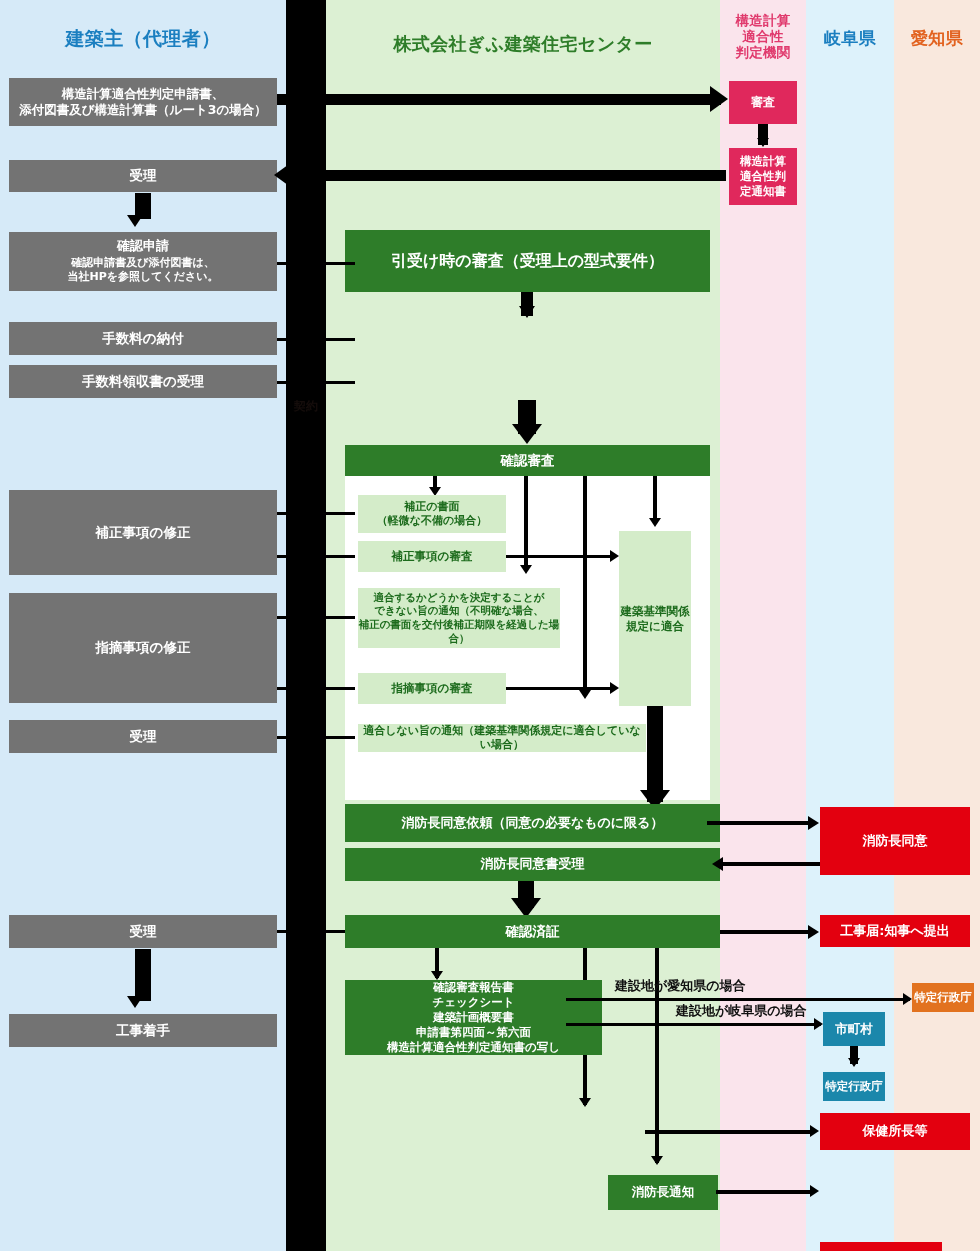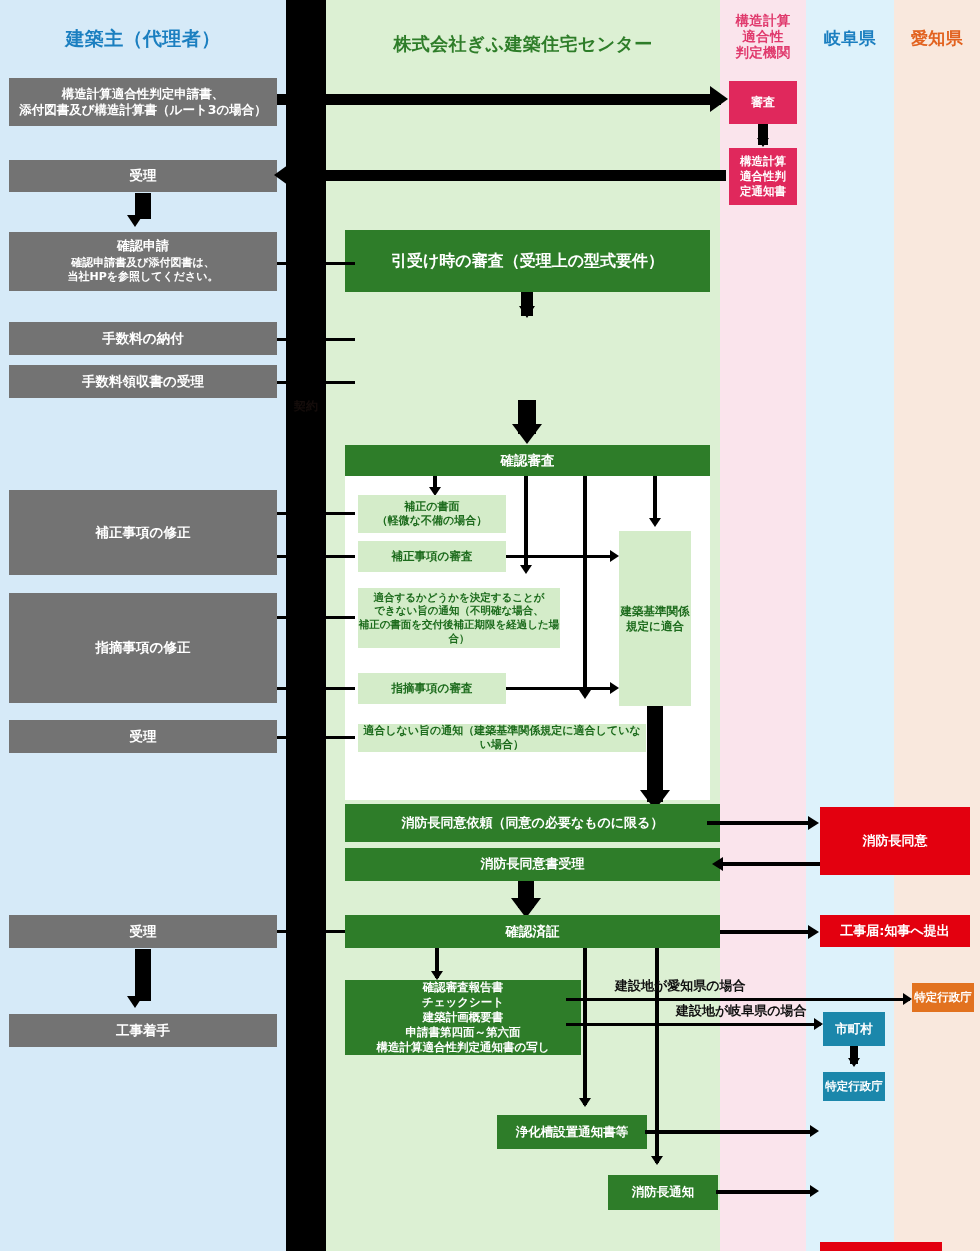--- a/index.html
+++ b/index.html
@@ -268,21 +268,21 @@
 
   <div class="vline" style="left:435px; top:948px; width:4px; height:30px;"></div>
   <div class="ah-down-sm" style="left:431px; top:971px;"></div>
 
   <div class="vline" style="left:583px; top:948px; width:4px; height:157px;"></div>
   <div class="ah-down-sm" style="left:579px; top:1098px;"></div>
 
   <div class="vline" style="left:655px; top:948px; width:4px; height:215px;"></div>
   <div class="ah-down-sm" style="left:651px; top:1156px;"></div>
 
-  <div class="box box-green" style="left:345px; top:980px; width:236px; height:75px; font-size:11.5px;">
+  <div class="box box-green" style="left:345px; top:980px; width:257px; height:75px; font-size:11.5px;">
     <div>
       <div>確認審査報告書</div>
       <div>チェックシート</div>
       <div>建築計画概要書</div>
       <div>申請書第四面～第六面</div>
       <div>構造計算適合性判定通知書の写し</div>
     </div>
   </div>
 
   <div class="hline" style="left:566px; top:998px; width:344px; height:3px;"></div>
@@ -291,22 +291,22 @@
   <div class="box box-orange" style="left:912px; top:983px; width:62px; height:29px; font-size:11.5px;">特定行政庁</div>
 
   <div class="hline" style="left:566px; top:1023px; width:255px; height:3px;"></div>
   <div class="ah-right-sm" style="left:814px; top:1018px;"></div>
   <div class="edge-label" style="left:676px; top:1002px;">建設地が岐阜県の場合</div>
   <div class="box box-teal" style="left:823px; top:1012px; width:62px; height:34px; font-size:12.5px;">市町村</div>
   <div class="vline" style="left:850px; top:1046px; width:8px; height:18px;"></div>
   <div class="ah-down-sm" style="left:848px; top:1058px;"></div>
   <div class="box box-teal" style="left:823px; top:1072px; width:62px; height:29px; font-size:11.5px;">特定行政庁</div>
 
-  <div class="box box-green" style="left:497px; top:1115px; width:150px; height:34px; font-size:12.5px;">浄化槽設置通知書等</div>
   <div class="hline" style="left:645px; top:1130px; width:169px; height:4px;"></div>
   <div class="ah-right-sm" style="left:810px; top:1125px;"></div>
+  <div class="box box-red" style="left:820px; top:1113px; width:150px; height:37px; font-size:13px;">保健所長等</div>
 
   <div class="box box-green" style="left:608px; top:1175px; width:110px; height:35px; font-size:12.5px;">消防長通知</div>
   <div class="hline" style="left:716px; top:1190px; width:98px; height:4px;"></div>
   <div class="ah-right-sm" style="left:810px; top:1185px;"></div>
   <div class="box box-red" style="left:820px; top:1242px; width:122px; height:37px; font-size:13px;">消防長</div>
 
 </div>
 
 </body></html>

